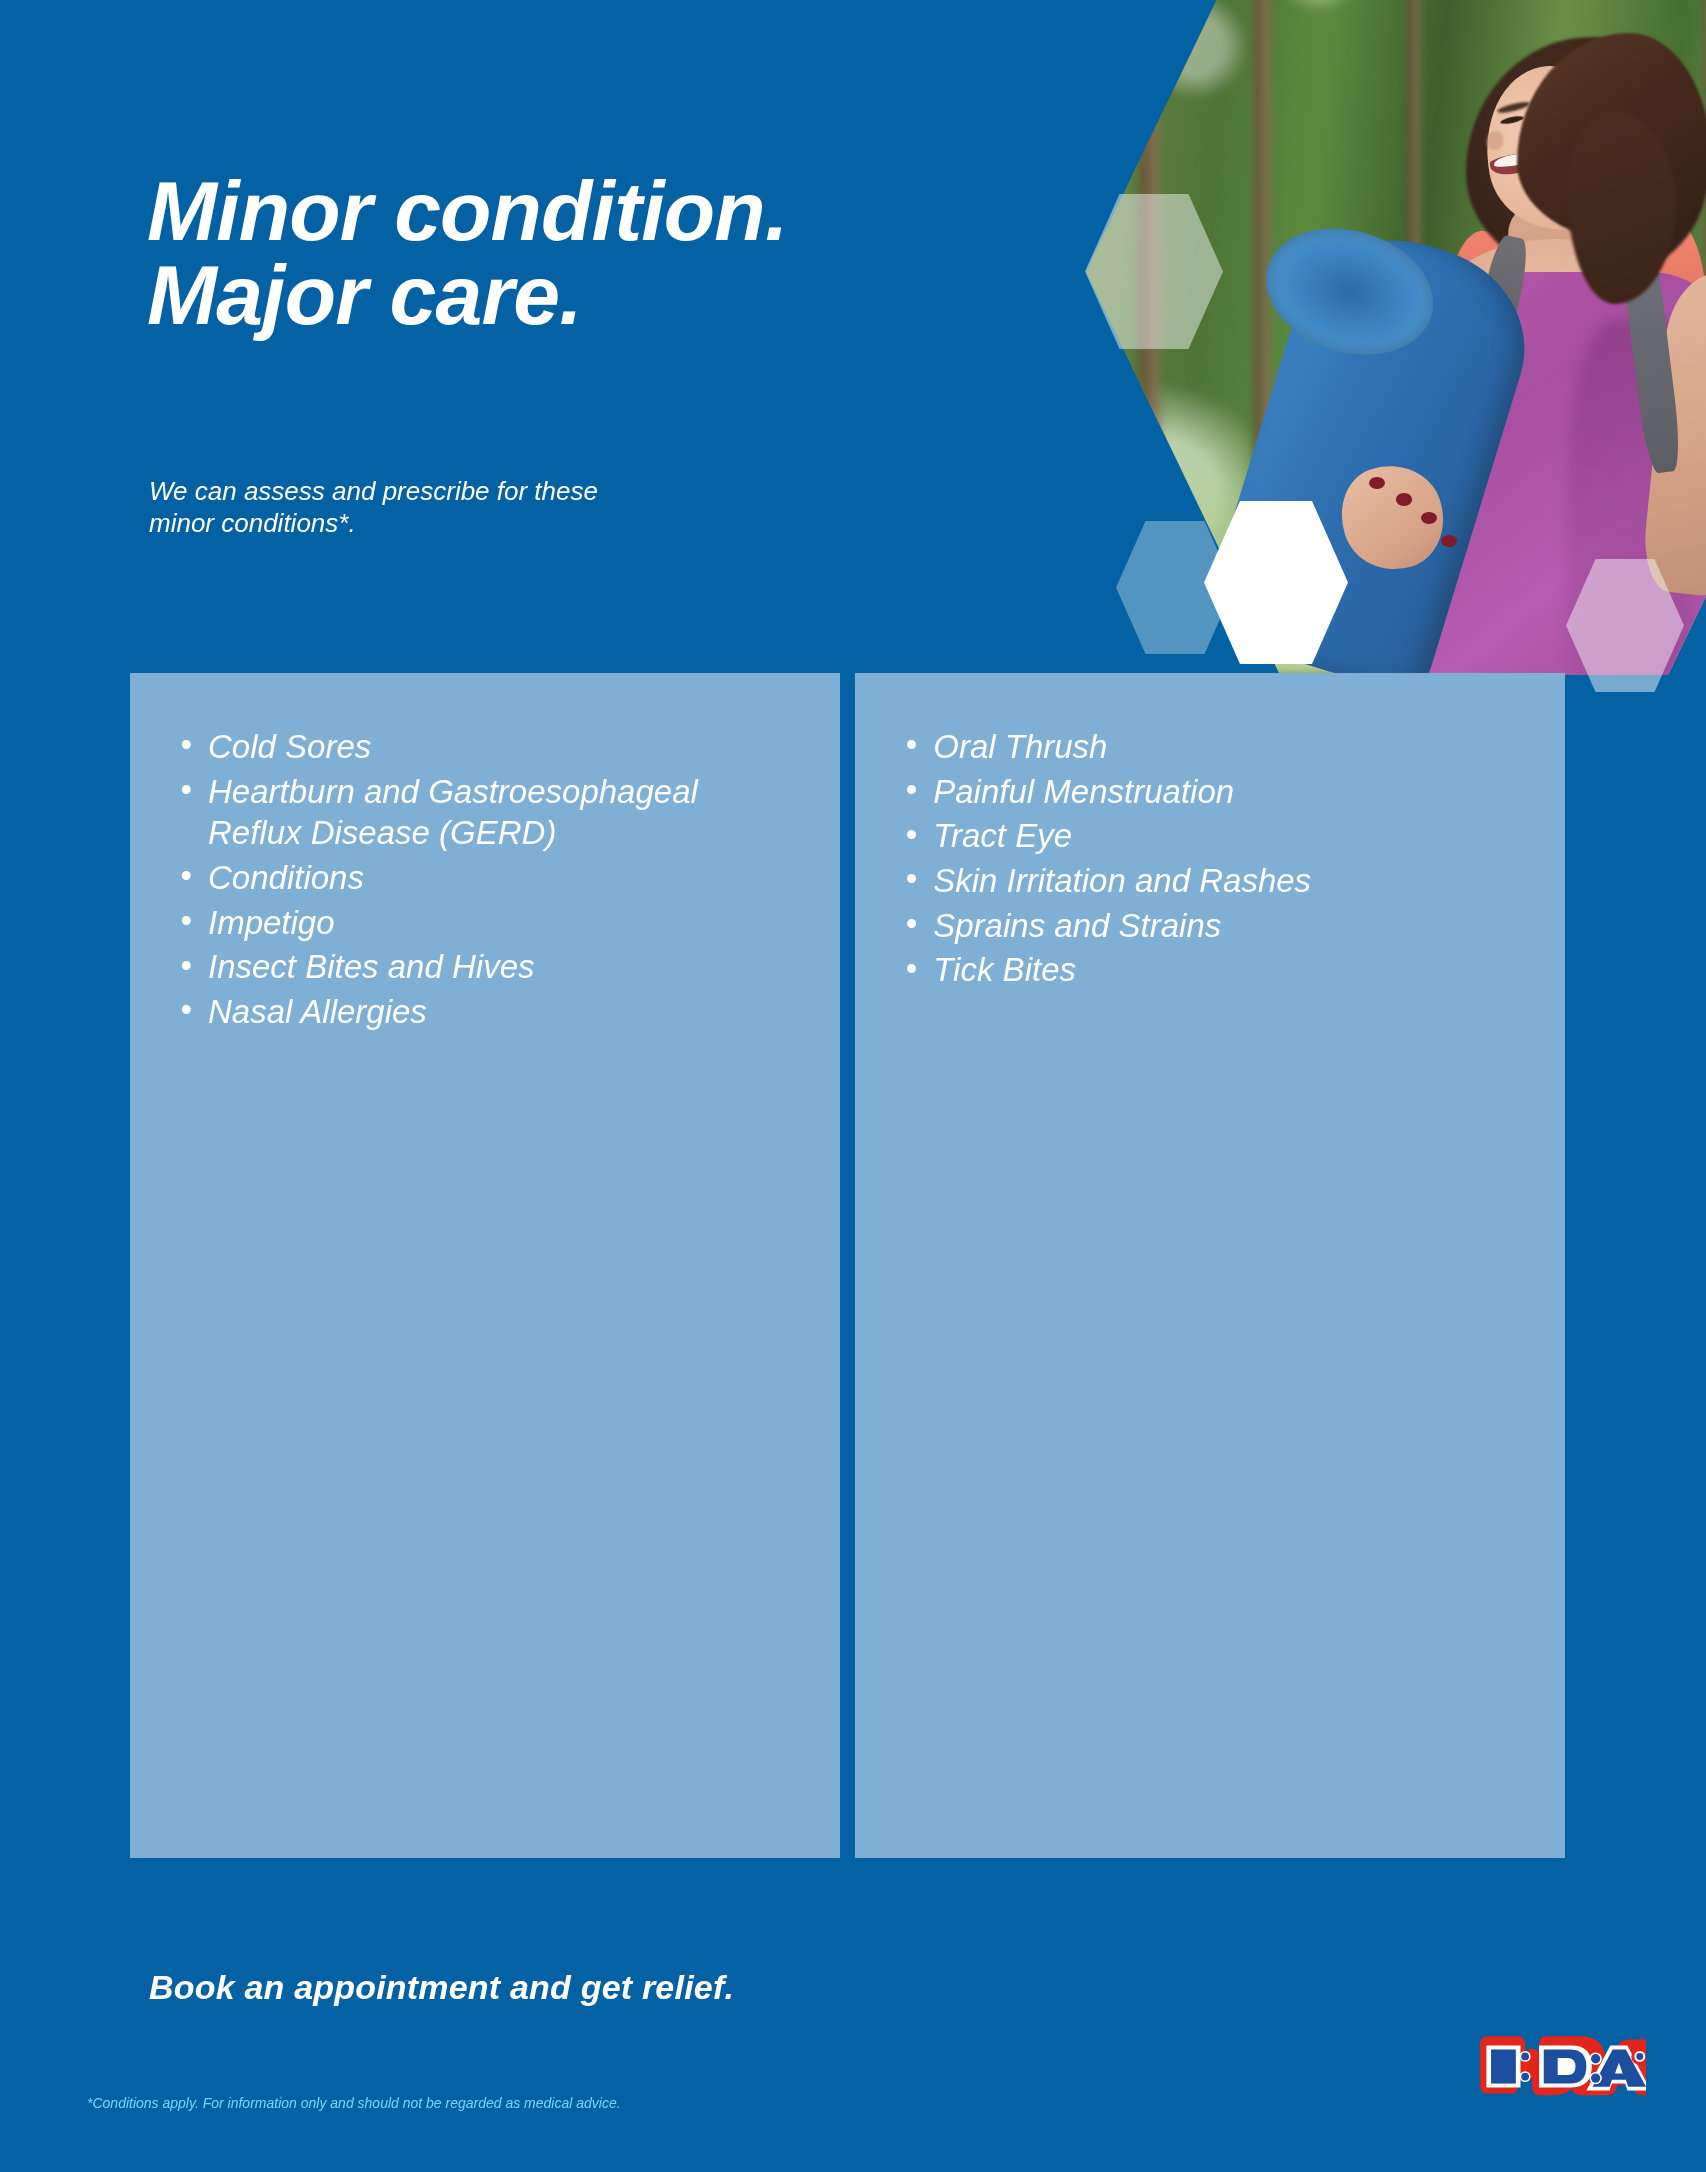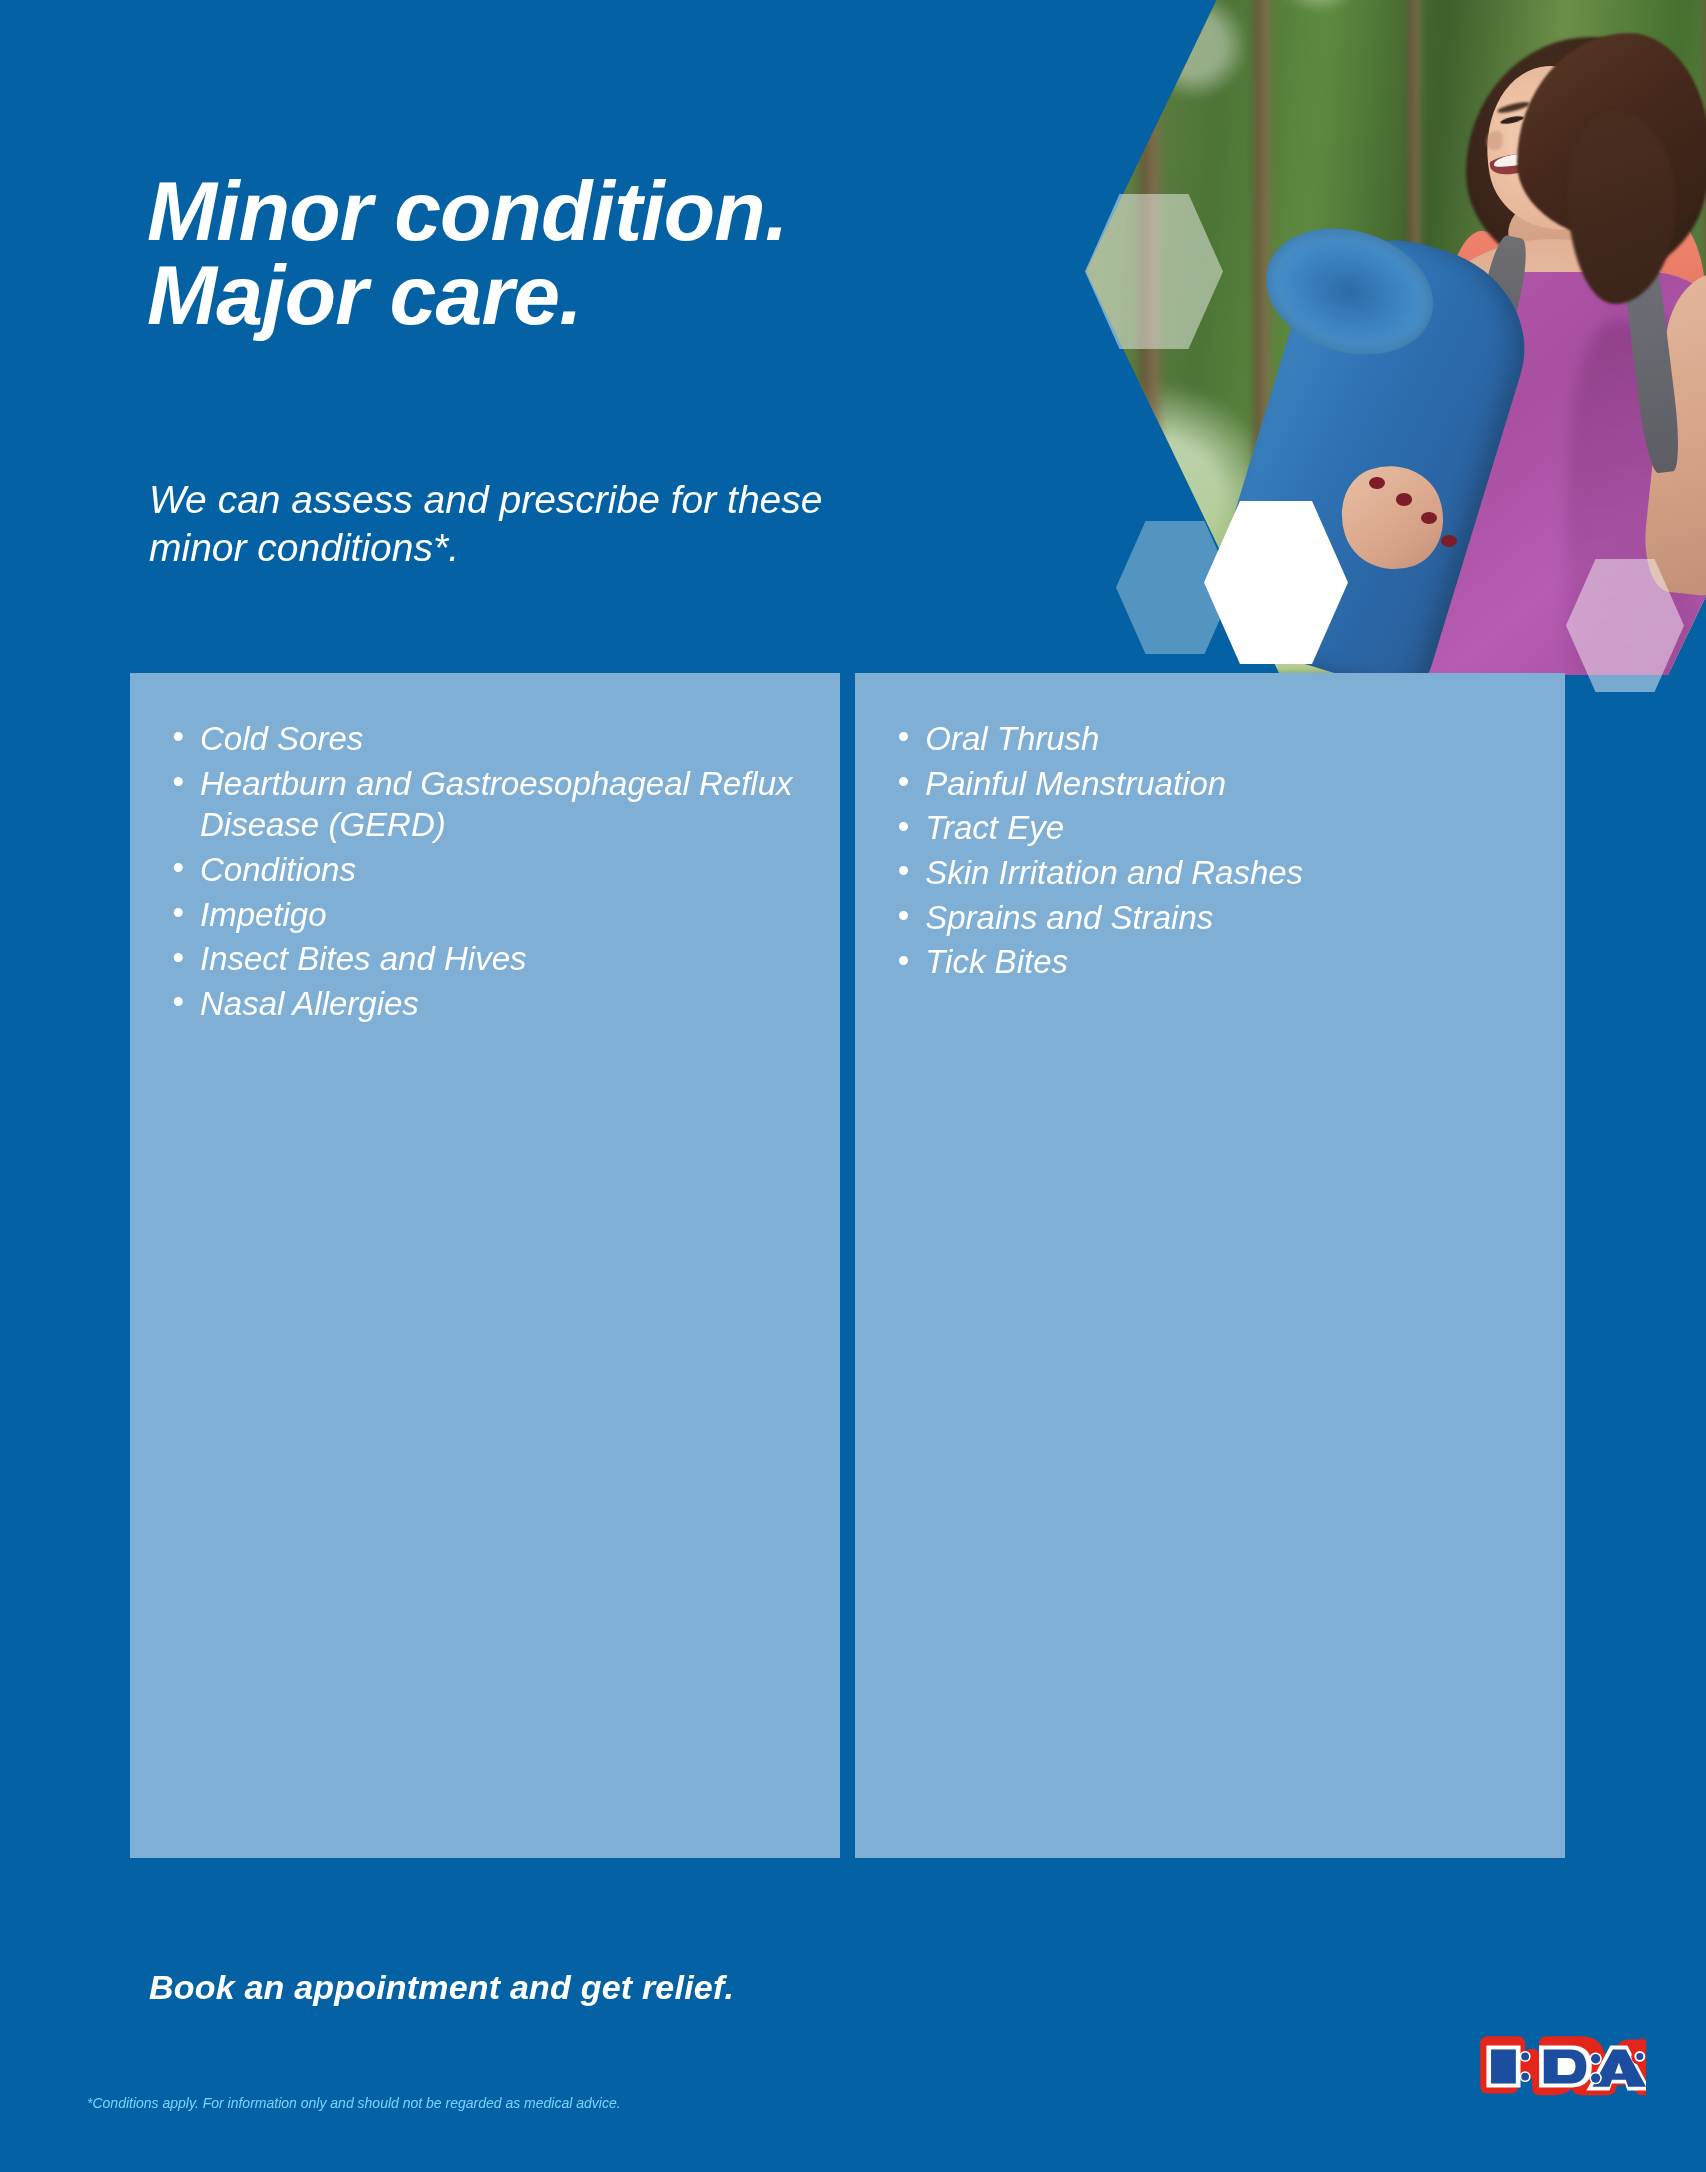--- a/index.html
+++ b/index.html
@@ -238,21 +238,21 @@
     line-height: 1.0;
     letter-spacing: -0.8px;
   }
   .headline .line { display: block; }
   .subhead {
     position: absolute;
     left: 149px;
     top: 476px;
     width: 900px;
     color: #ffffff;
-    font-size: 39px;
+    font-size: 26px;
     font-weight: normal;
     line-height: 1.22;
   }
   .subhead .line { display: block; }
 
   
   .panels {
     position: absolute;
     left: 130px;
     top: 673px;
@@ -262,21 +262,21 @@
     gap: 15.5px;
   }
   .panel {
     flex: 1;
     background: #7FAFD4;
     padding: 37px 28px 31px 28px;
     box-sizing: border-box;
   }
   .cond-list {
     list-style: none;
-    margin: 8px;
+    margin: 16px;
     padding: 0;
   }
   .cond-list li {
     position: relative;
     color: #ffffff;
     font-size: 33px;
     line-height: 1.26;
     padding-left: 34px;
     margin-bottom: 3.1px;
   }

